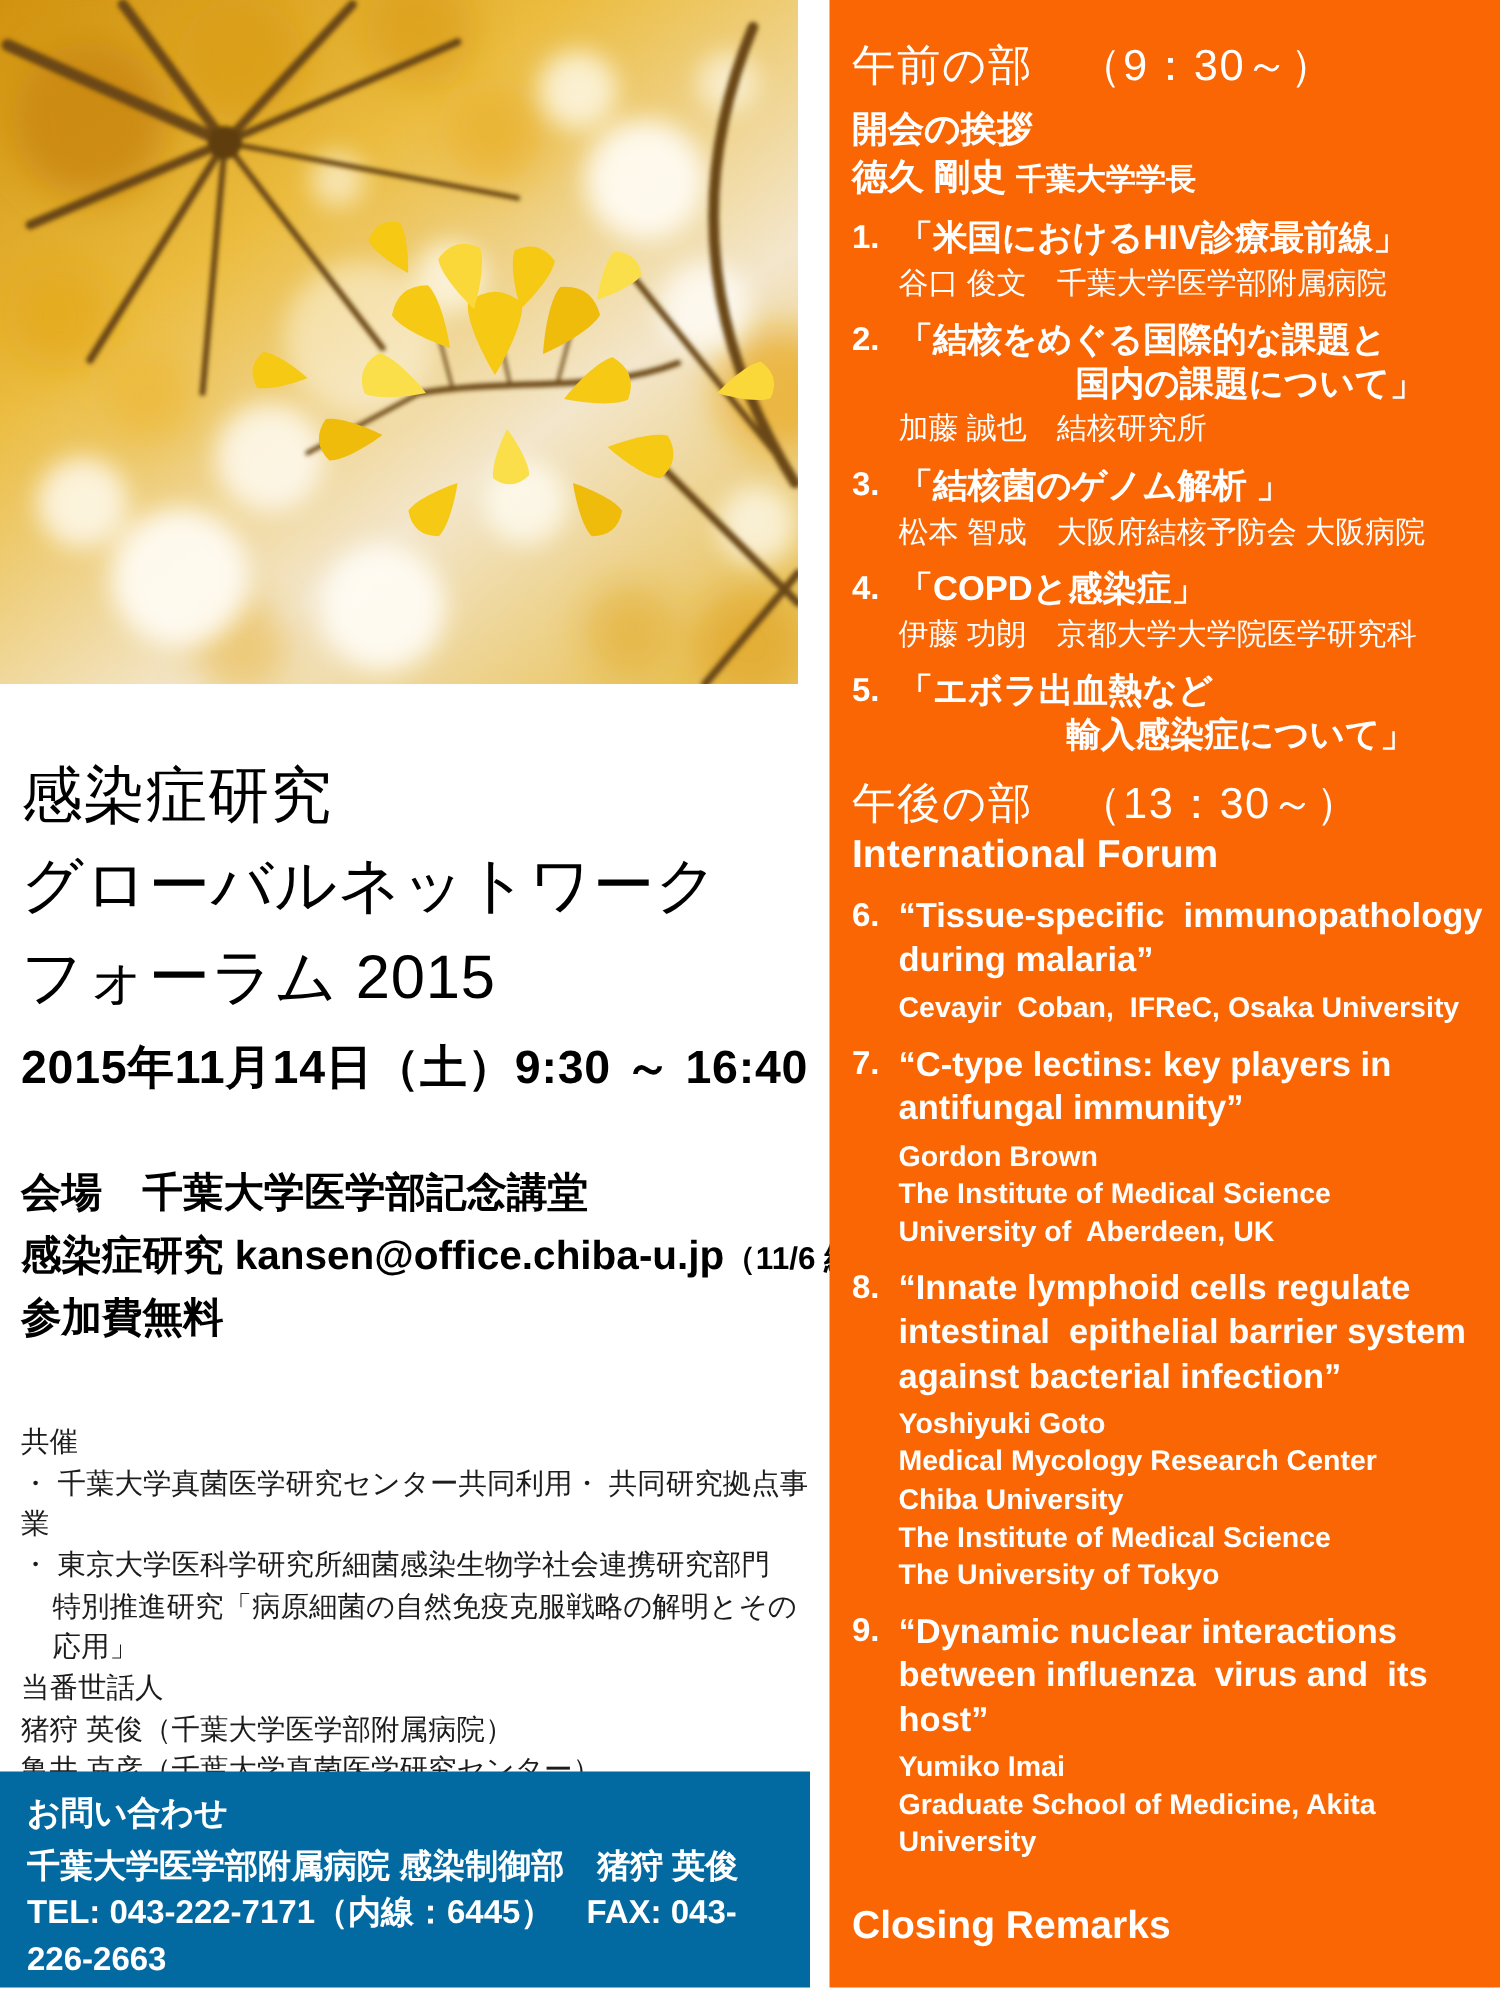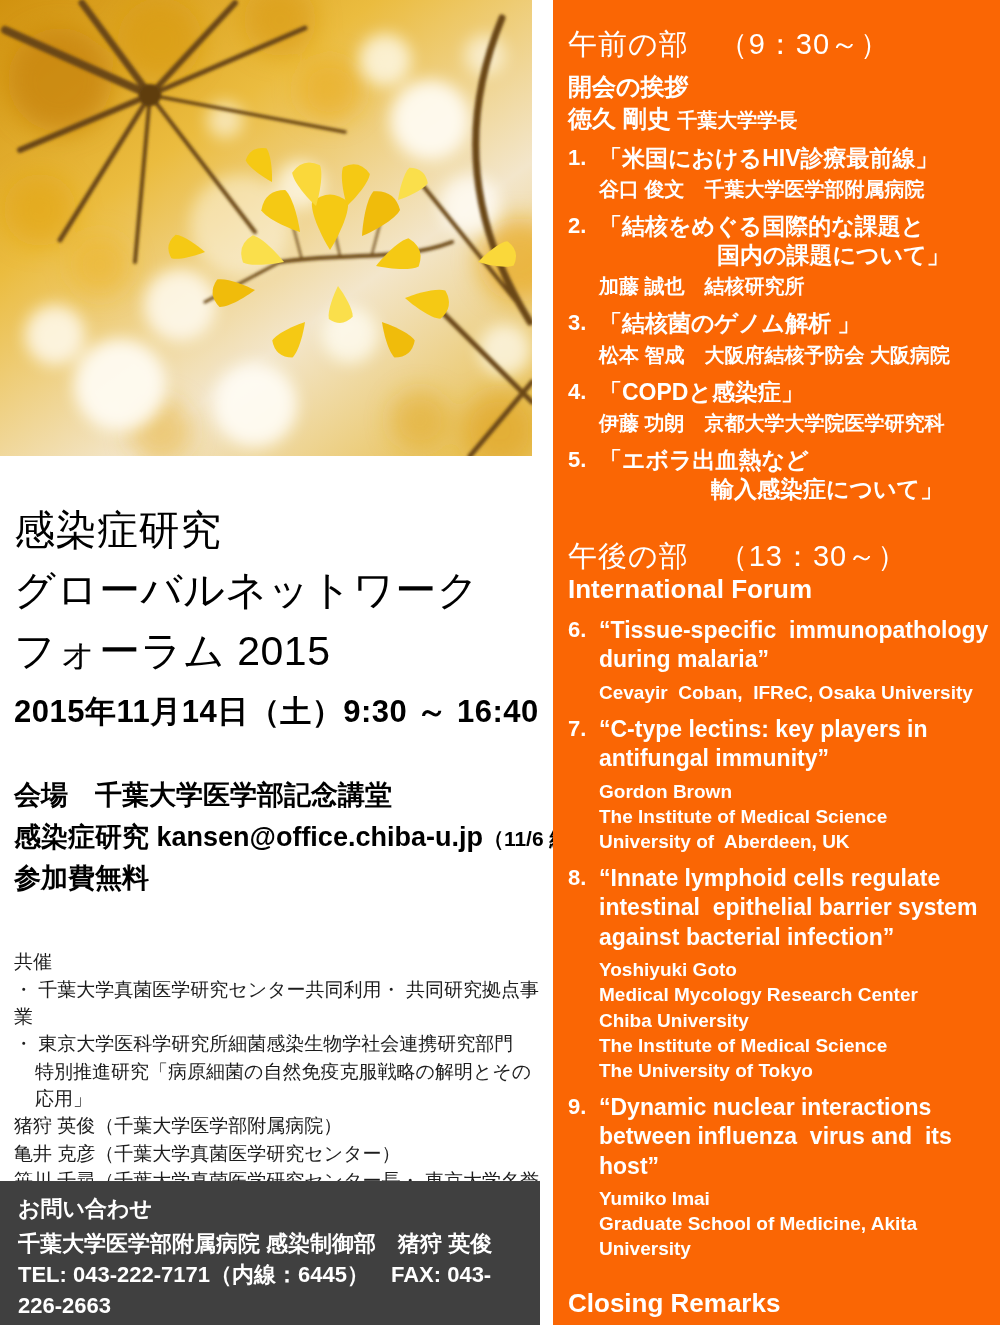--- a/index.html
+++ b/index.html
@@ -18,47 +18,47 @@
   .venue-block { margin-top:42px; font-size:27px; font-weight:800; line-height:1.55; }
   .reg-line { white-space:nowrap; }
   .reg-deadline { font-size:21px; font-weight:700; }
 
   .people-block { margin-top:48px; font-size:19px; font-weight:400; line-height:1.44; color:#1c1c1c; }
   .cosponsor-indent { padding-left:21px; }
   .organizer-header { margin-top:0; }
 
   
   .contact-box { position:absolute; left:0; top:1181px; width:540px; height:144px;
-                 background:#404040; color:#ffffff; padding:13px 10px 0 18px; }
+                 background:#0369a1; color:#ffffff; padding:13px 10px 0 18px; }
   .contact-header { font-size:22px; font-weight:700; margin-bottom:5px; }
   .contact-line { font-size:22px; font-weight:600; line-height:1.4; white-space:pre-wrap; }
 
   
   .program-panel { position:absolute; left:553px; top:0; width:447px; height:1325px;
                    background:#FA6604; color:#ffffff; padding:28px 10px 0 15px; }
   .session-header { font-size:29px; font-weight:400; line-height:1.15; letter-spacing:1px; white-space:pre-wrap; }
   .session-subheader { font-size:26px; font-weight:700; line-height:1.25; }
   .opening { margin-top:10px; }
   .opening-title { font-size:24px; font-weight:700; line-height:1.3; }
   .opening-speaker { font-size:24px; font-weight:700; line-height:1.3; }
   .opening-aff { font-size:20px; font-weight:700; }
 
   .item { display:flex; margin-top:10px; }
   .item-num { flex:none; width:31px; font-size:22px; font-weight:700; line-height:1.3; }
   .item-body { flex:1; }
   .jp-title { font-size:23px; font-weight:700; line-height:1.27; white-space:pre-wrap; }
   .jp-title.ind-a { margin-left:118px; }
   .jp-title.ind-b { margin-left:112px; }
-  .jp-credit { font-size:20px; font-weight:700; line-height:1.3; margin-top:3px; white-space:pre-wrap; }
+  .jp-credit { font-size:20px; font-weight:400; line-height:1.3; margin-top:3px; white-space:pre-wrap; }
 
   .en-title { font-size:23px; font-weight:700; line-height:1.28; white-space:pre-wrap; }
   .en-credit { font-size:19px; font-weight:700; line-height:1.32; white-space:pre-wrap; }
   .en-credit.first { margin-top:5px; }
 
-  .afternoon-block { margin-top:36px; }
+  .afternoon-block { margin-top:16px; }
   .closing-block { margin-top:26px; }
   .closing-big { font-size:26px; font-weight:700; line-height:1.3; }
 </style>
 </head>
 <body>
 
 <div class="page">
 
   <div class="photo" aria-hidden="true">
     <svg viewBox="0 0 532 456" preserveAspectRatio="none">
@@ -169,20 +169,21 @@
         <span>kansen@office.chiba-u.jp</span><span class="reg-deadline">（11/6 締切）</span>
       </div>
       <div>参加費無料</div>
     </div>
 
     <div class="people-block">
       <div>共催</div>
       <div>・ 千葉大学真菌医学研究センター共同利用・ 共同研究拠点事業</div>
       <div>・ 東京大学医科学研究所細菌感染生物学社会連携研究部門</div>
       <div class="cosponsor-indent">特別推進研究「病原細菌の自然免疫克服戦略の解明とその応用」</div>
+      <div class="organizer-header">当番世話人</div>
       <div>猪狩 英俊（千葉大学医学部附属病院）</div>
       <div>亀井 克彦（千葉大学真菌医学研究センター）</div>
       <div>笹川 千尋（千葉大学真菌医学研究センター長・ 東京大学名誉教授）</div>
     </div>
   </div>
 
   <div class="contact-box">
     <div class="contact-header">お問い合わせ</div>
     <div class="contact-line">千葉大学医学部附属病院 感染制御部　猪狩 英俊</div>
     <div class="contact-line">TEL: 043-222-7171（内線：6445）　FAX: 043-226-2663</div>

